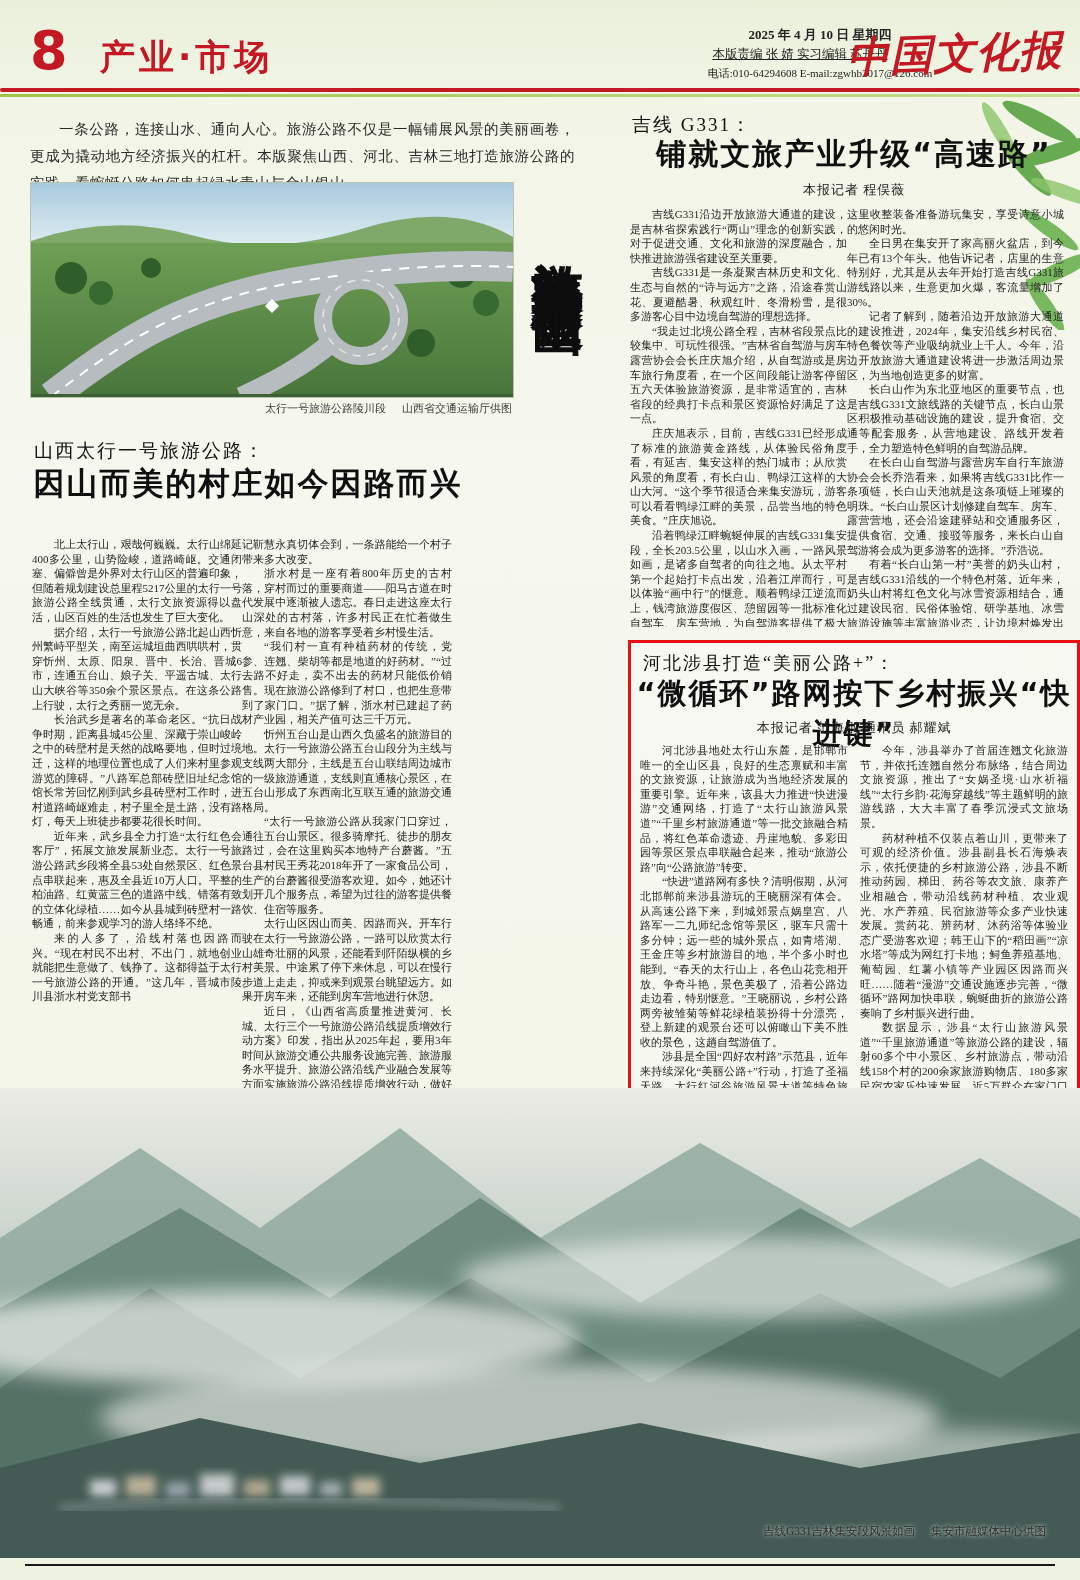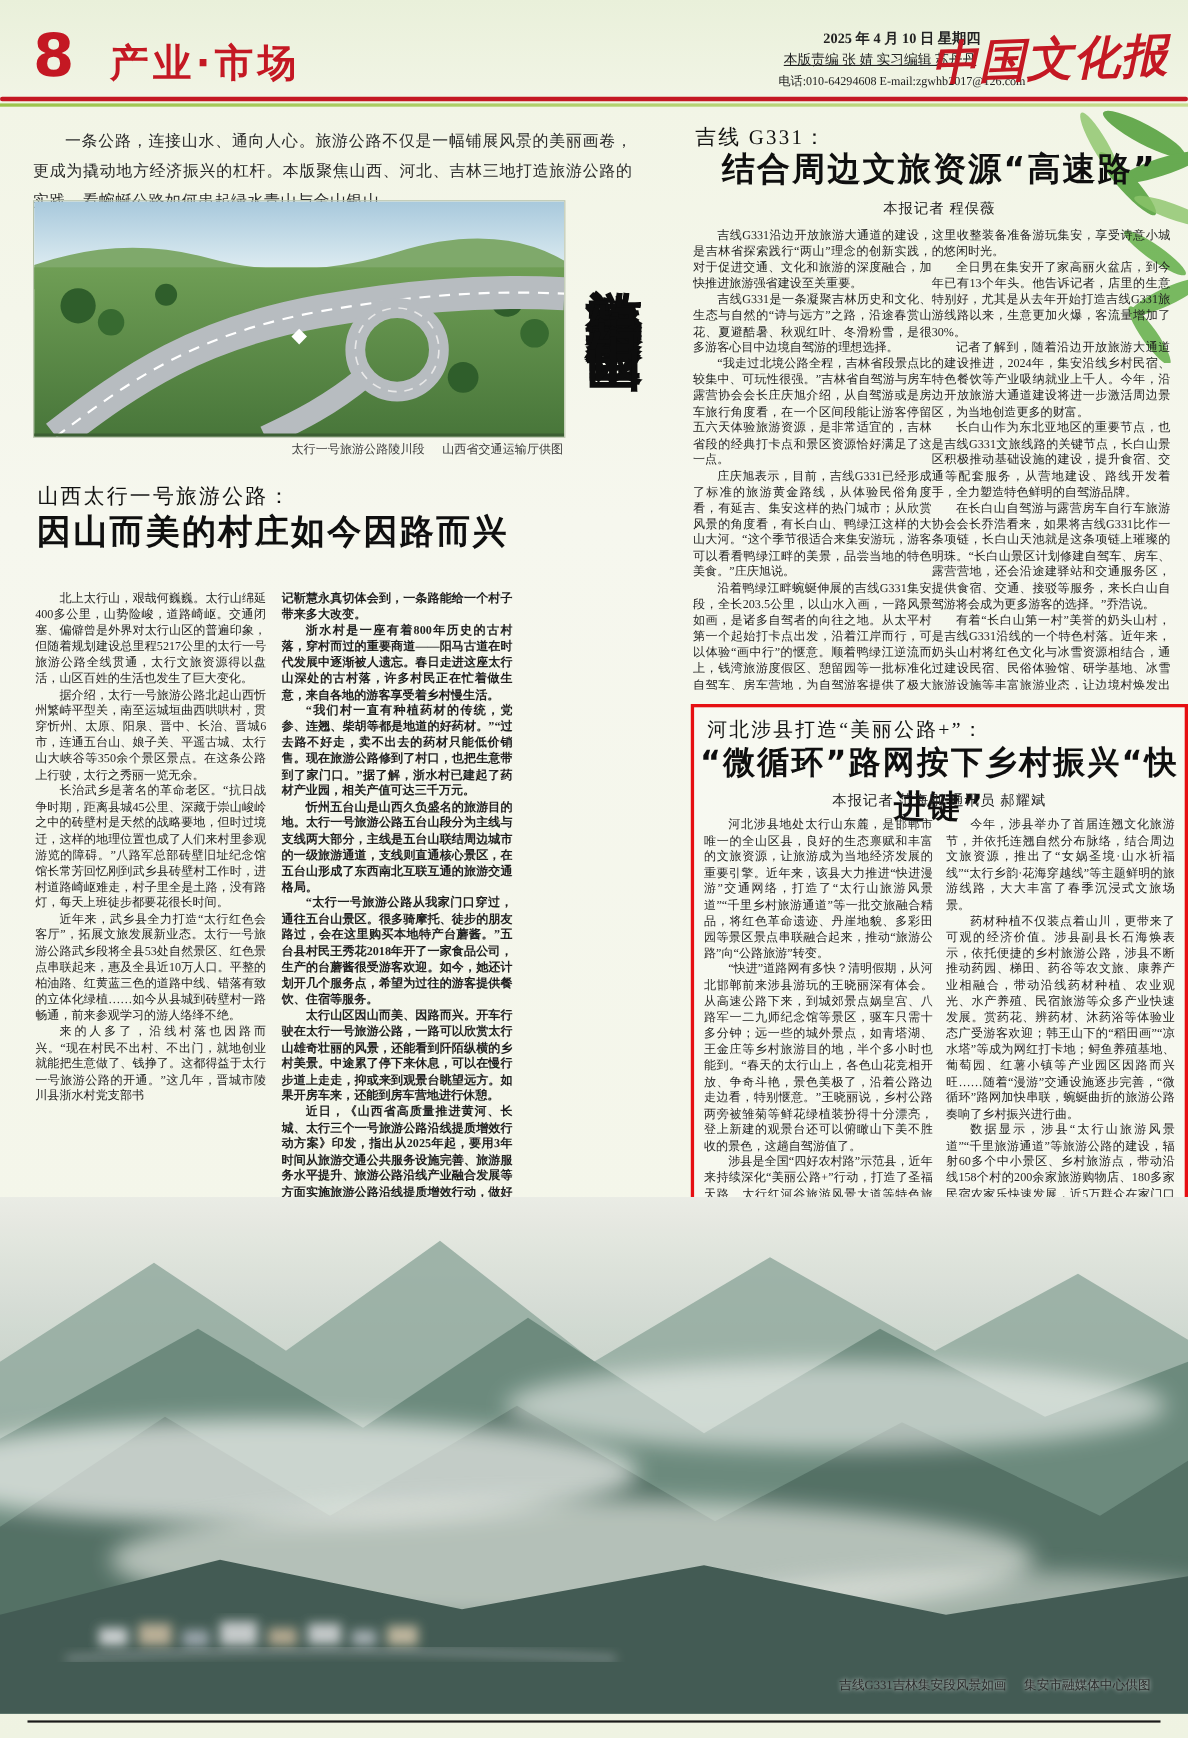--- a/index.html
+++ b/index.html
@@ -32,21 +32,21 @@
   .cols{display:flex;}
   .col{overflow:hidden;text-align:justify;}
   .para{margin:0;text-indent:2em;font-size:11px;line-height:14.6px;color:#1f1f1f;}
   .para.cont{text-indent:0;}
   
   .left-kicker{position:absolute;left:34px;top:438px;}
   .left-headline{position:absolute;left:30px;top:463px;width:436px;}
   .left-byline{position:absolute;left:30px;top:510px;width:436px;}
   .left-body{position:absolute;left:32px;top:537px;width:434px;height:552px;}
   .left-body .col{width:210px;height:552px;}
-  .left-body .col+.col{margin-left:14px;font-weight:bold;}
+  .left-body .col+.col{}
   
   .vert-head{position:absolute;left:512px;top:220px;height:822px;width:92px;
     writing-mode:vertical-rl;text-orientation:upright;font-size:52px;font-weight:900;
     letter-spacing:3px;color:#0d0d0d;font-family:"DejaVu Sans",sans-serif;line-height:92px;text-align:justify;}
   
   .g-kicker{position:absolute;left:632px;top:112px;}
   .g-headline{position:absolute;left:628px;top:134px;width:452px;font-size:30px;}
   .g-byline{position:absolute;left:628px;top:181px;width:452px;}
   .g-body{position:absolute;left:630px;top:207px;width:450px;height:420px;}
   .g-body .col{width:217px;height:420px;}
@@ -149,21 +149,21 @@
         <p class="para">忻州五台山是山西久负盛名的旅游目的地。太行一号旅游公路五台山段分为主线与支线两大部分，主线是五台山联结周边城市的一级旅游通道，支线则直通核心景区，在五台山形成了东西南北互联互通的旅游交通格局。</p>
         <p class="para">“太行一号旅游公路从我家门口穿过，通往五台山景区。很多骑摩托、徒步的朋友路过，会在这里购买本地特产台蘑酱。”五台县村民王秀花2018年开了一家食品公司，生产的台蘑酱很受游客欢迎。如今，她还计划开几个服务点，希望为过往的游客提供餐饮、住宿等服务。</p>
         <p class="para">太行山区因山而美、因路而兴。开车行驶在太行一号旅游公路，一路可以欣赏太行山雄奇壮丽的风景，还能看到阡陌纵横的乡村美景。中途累了停下来休息，可以在慢行步道上走走，抑或来到观景台眺望远方。如果开房车来，还能到房车营地进行休憩。</p>
         <p class="para">近日，《山西省高质量推进黄河、长城、太行三个一号旅游公路沿线提质增效行动方案》印发，指出从2025年起，要用3年时间从旅游交通公共服务设施完善、旅游服务水平提升、旅游公路沿线产业融合发展等方面实施旅游公路沿线提质增效行动，做好黄河、长城、太行三个一号旅游公路发展“后半篇文章”。今天的实践让人有理由相信，太行山区的明天会更加美好。</p>
       </div>
   </div>
 
   <div class="vert-head">旅游公路串起绿水青山与金山银山</div>
 
   <div class="kicker g-kicker">吉线 G331：</div>
-  <div class="headline g-headline">结合周边文旅资源“高速路”</div>
+  <div class="headline g-headline">铺就文旅产业升级“高速路”</div>
   <div class="byline g-byline">本报记者  程俣薇</div>
   <div class="cols g-body">
     <div class="col">
         <p class="para">吉线G331沿边开放旅游大通道的建设，是吉林省探索践行“两山”理念的创新实践，对于促进交通、文化和旅游的深度融合，加快推进旅游强省建设至关重要。</p>
         <p class="para">吉线G331是一条凝聚吉林历史和文化、生态与自然的“诗与远方”之路，沿途春赏山花、夏避酷暑、秋观红叶、冬滑粉雪，是很多游客心目中边境自驾游的理想选择。</p>
         <p class="para">“我走过北境公路全程，吉林省段景点比较集中、可玩性很强。”吉林省自驾游与房车露营协会会长庄庆旭介绍，从自驾游或是房车旅行角度看，在一个区间段能让游客停留五六天体验旅游资源，是非常适宜的，吉林省段的经典打卡点和景区资源恰好满足了这一点。</p>
         <p class="para">庄庆旭表示，目前，吉线G331已经形成了标准的旅游黄金路线，从体验民俗角度看，有延吉、集安这样的热门城市；从欣赏风景的角度看，有长白山、鸭绿江这样的大山大河。“这个季节很适合来集安游玩，游客可以看看鸭绿江畔的美景，品尝当地的特色美食。”庄庆旭说。</p>
         <p class="para">沿着鸭绿江畔蜿蜒伸展的吉线G331集安段，全长203.5公里，以山水入画，一路风景如画，是诸多自驾者的向往之地。从太平村第一个起始打卡点出发，沿着江岸而行，可以体验“画中行”的惬意。顺着鸭绿江逆流而上，钱湾旅游度假区、憩留园等一批标准化自驾车、房车营地，为自驾游客提供了极大便利。每年春暖花开，数不清的帐篷和房车出现在景区里，游客们在</p>
       </div>
     <div class="col">

